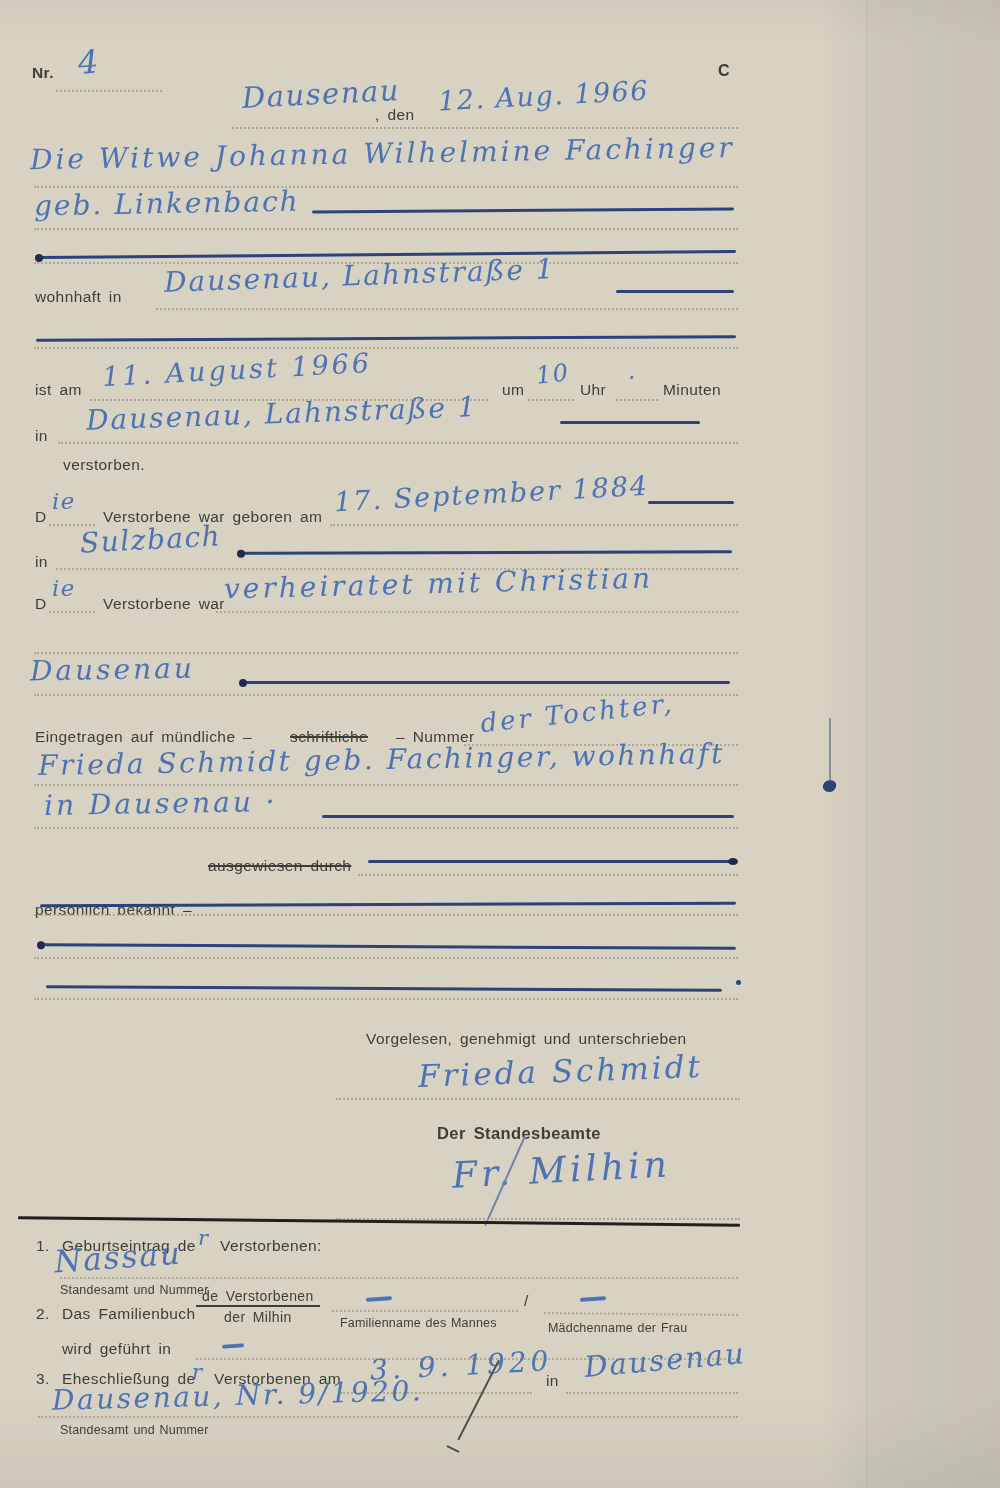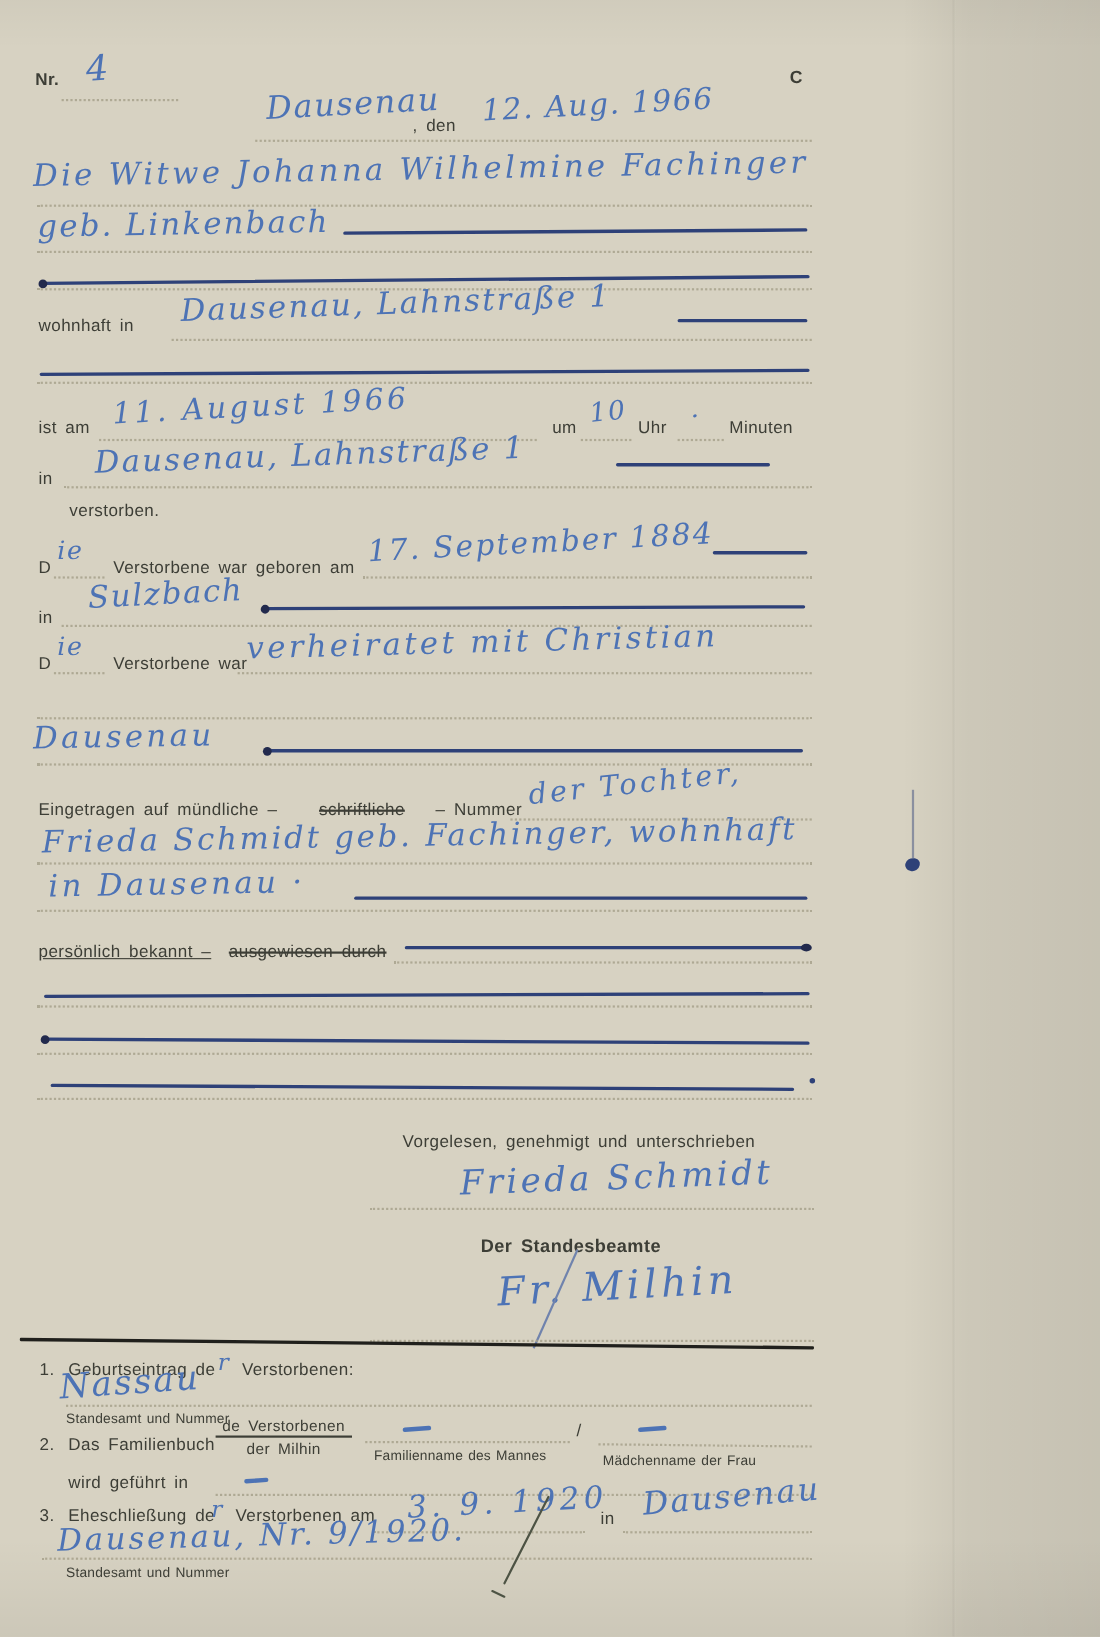--- a/index.html
+++ b/index.html
@@ -141,21 +141,21 @@
   <span class="abs hand" style="left:480px;top:700px;font-size:26px;letter-spacing:3px;"><span class="rot" style="transform:rotate(-6deg);">der Tochter,</span></span>
   <div class="abs dotted" style="left:464px;top:744px;width:274px;"></div>
 
   <span class="abs hand" style="left:38px;top:746px;font-size:28px;letter-spacing:2.5px;"><span class="rot" style="transform:rotate(-1deg);">Frieda Schmidt geb. Fachinger, wohnhaft</span></span>
   <div class="abs dotted" style="left:34px;top:784px;width:704px;"></div>
 
   <span class="abs hand" style="left:44px;top:790px;font-size:28px;letter-spacing:3px;"><span class="rot" style="transform:rotate(-1deg);">in Dausenau ·</span></span>
   <div class="abs ink" style="left:322px;top:815px;width:412px;"></div>
   <div class="abs dotted" style="left:34px;top:827px;width:704px;"></div>
 
-  <span class="abs printed" style="left:35px;top:857px;text-decoration:underline;">persönlich bekannt –</span>
+  <span class="abs printed" style="left:35px;top:901px;">persönlich bekannt –</span>
   <span class="abs printed struck" style="left:208px;top:857px;">ausgewiesen durch</span>
   <div class="abs ink dotend" style="left:368px;top:860px;width:368px;"></div>
   <div class="abs dotted" style="left:358px;top:874px;width:380px;"></div>
 
   <div class="abs ink" style="left:40px;top:903px;width:696px;transform:rotate(-0.2deg);"></div>
   <div class="abs dotted" style="left:34px;top:914px;width:704px;"></div>
 
   <div class="abs ink dotstart" style="left:40px;top:945px;width:696px;transform:rotate(0.3deg);"></div>
   <div class="abs dotted" style="left:34px;top:957px;width:704px;"></div>
 

